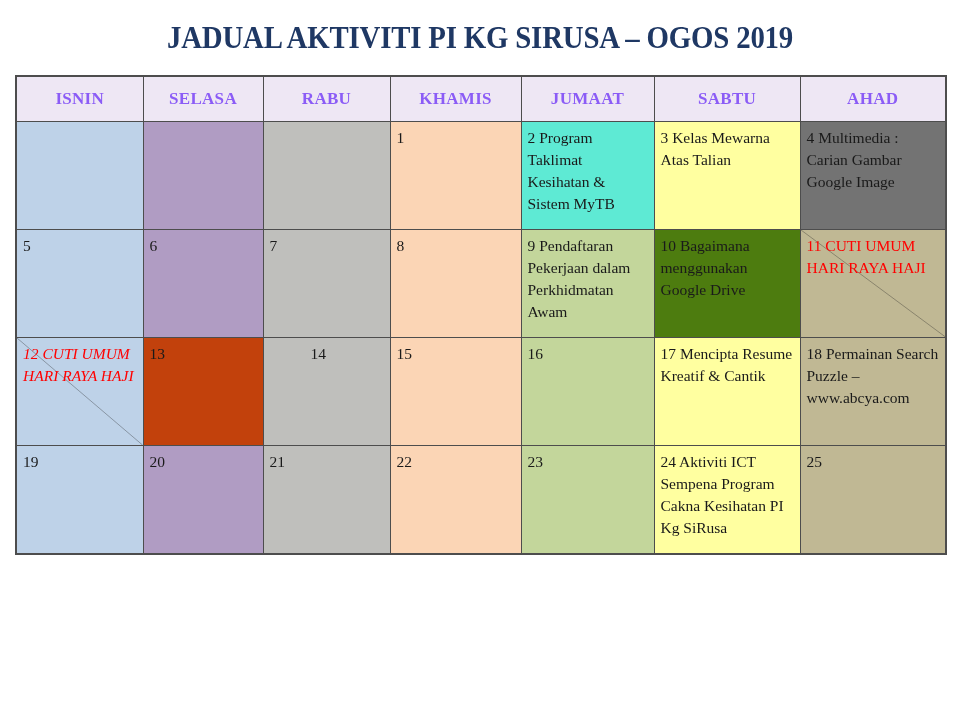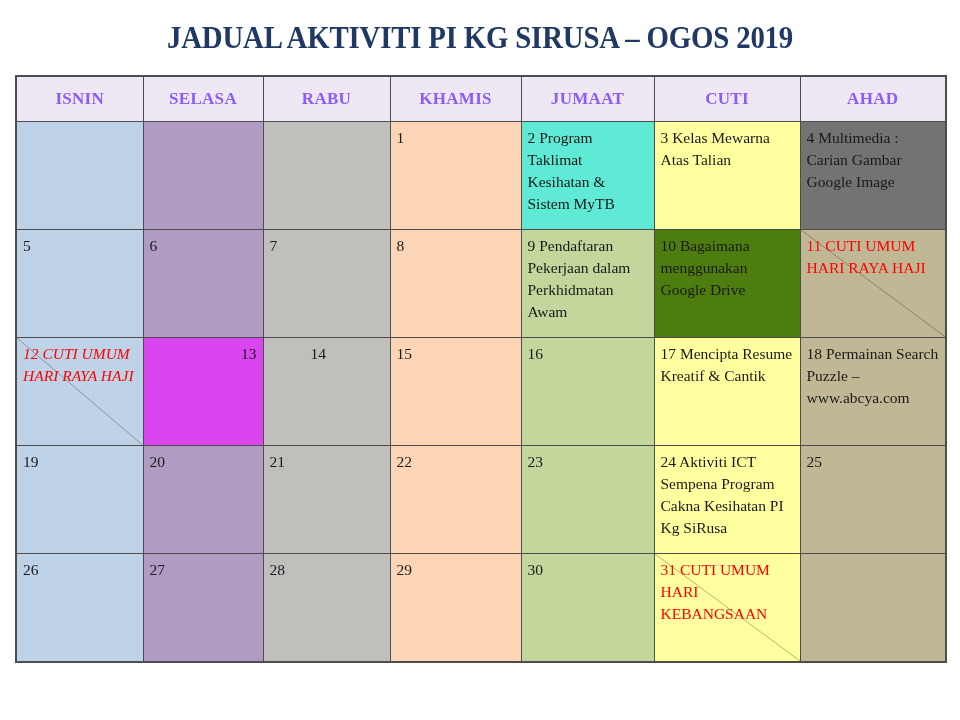--- a/index.html
+++ b/index.html
@@ -110,21 +110,21 @@
           <col style="width: 146px;">
           <col style="width: 146px;">
         </colgroup>
       <thead>
         <tr>
             <th><span>ISNIN</span></th>
             <th><span>SELASA</span></th>
             <th><span>RABU</span></th>
             <th><span>KHAMIS</span></th>
             <th><span>JUMAAT</span></th>
-            <th><span>CUTI</span></th>
+            <th><span>SABTU</span></th>
             <th><span>AHAD</span></th>
           </tr>
       </thead>
       <tbody>
           <tr>
             <td style="background: rgb(190, 210, 232);">
               <div class="cell-inner"></div>
             </td>
             <td style="background: rgb(176, 156, 195);">
               <div class="cell-inner"></div>
@@ -171,21 +171,21 @@
               <div class="cell-inner">11 CUTI UMUM HARI RAYA HAJI</div>
             </td>
           </tr>
           <tr>
             <td class="holiday" style="background: rgb(190, 210, 232); font-style: italic;">
               <svg class="diag" viewBox="0 0 100 100" preserveAspectRatio="none">
                 <line x1="0" y1="0" x2="100" y2="100" stroke="#222222" stroke-width="0.35" vector-effect="non-scaling-stroke"></line>
               </svg>
               <div class="cell-inner">12 CUTI UMUM HARI RAYA HAJI</div>
             </td>
-            <td style="background: #d946ef; text-align: right;">
+            <td style="background: #c2410c;">
               <div class="cell-inner">13</div>
             </td>
             <td style="background: rgb(191, 191, 188); padding-left: 41px;">
               <div class="cell-inner">14</div>
             </td>
             <td style="background: rgb(251, 213, 181);">
               <div class="cell-inner">15</div>
             </td>
             <td style="background: rgb(195, 214, 155);">
               <div class="cell-inner">16</div>
@@ -211,45 +211,19 @@
               <div class="cell-inner">22</div>
             </td>
             <td style="background: rgb(195, 214, 155);">
               <div class="cell-inner">23</div>
             </td>
             <td style="background: rgb(255, 255, 160);">
               <div class="cell-inner">24 Aktiviti  ICT Sempena Program Cakna Kesihatan PI Kg SiRusa</div>
             </td>
             <td style="background: rgb(192, 184, 148);">
               <div class="cell-inner">25</div>
-            </td>
-          </tr>
-          <tr>
-            <td style="background: rgb(190, 210, 232);">
-              <div class="cell-inner">26</div>
-            </td>
-            <td style="background: rgb(176, 156, 195);">
-              <div class="cell-inner">27</div>
-            </td>
-            <td style="background: rgb(191, 191, 188);">
-              <div class="cell-inner">28</div>
-            </td>
-            <td style="background: rgb(251, 213, 181);">
-              <div class="cell-inner">29</div>
-            </td>
-            <td style="background: rgb(195, 214, 155);">
-              <div class="cell-inner">30</div>
-            </td>
-            <td class="holiday" style="background: rgb(255, 255, 160);">
-              <svg class="diag" viewBox="0 0 100 100" preserveAspectRatio="none">
-                <line x1="0" y1="0" x2="100" y2="100" stroke="#222222" stroke-width="0.35" vector-effect="non-scaling-stroke"></line>
-              </svg>
-              <div class="cell-inner">31 CUTI UMUM HARI KEBANGSAAN</div>
-            </td>
-            <td style="background: rgb(192, 184, 148);">
-              <div class="cell-inner"></div>
             </td>
           </tr>
         </tbody>
     </table>
   </div>
 
 </div>
 
 </body></html>

